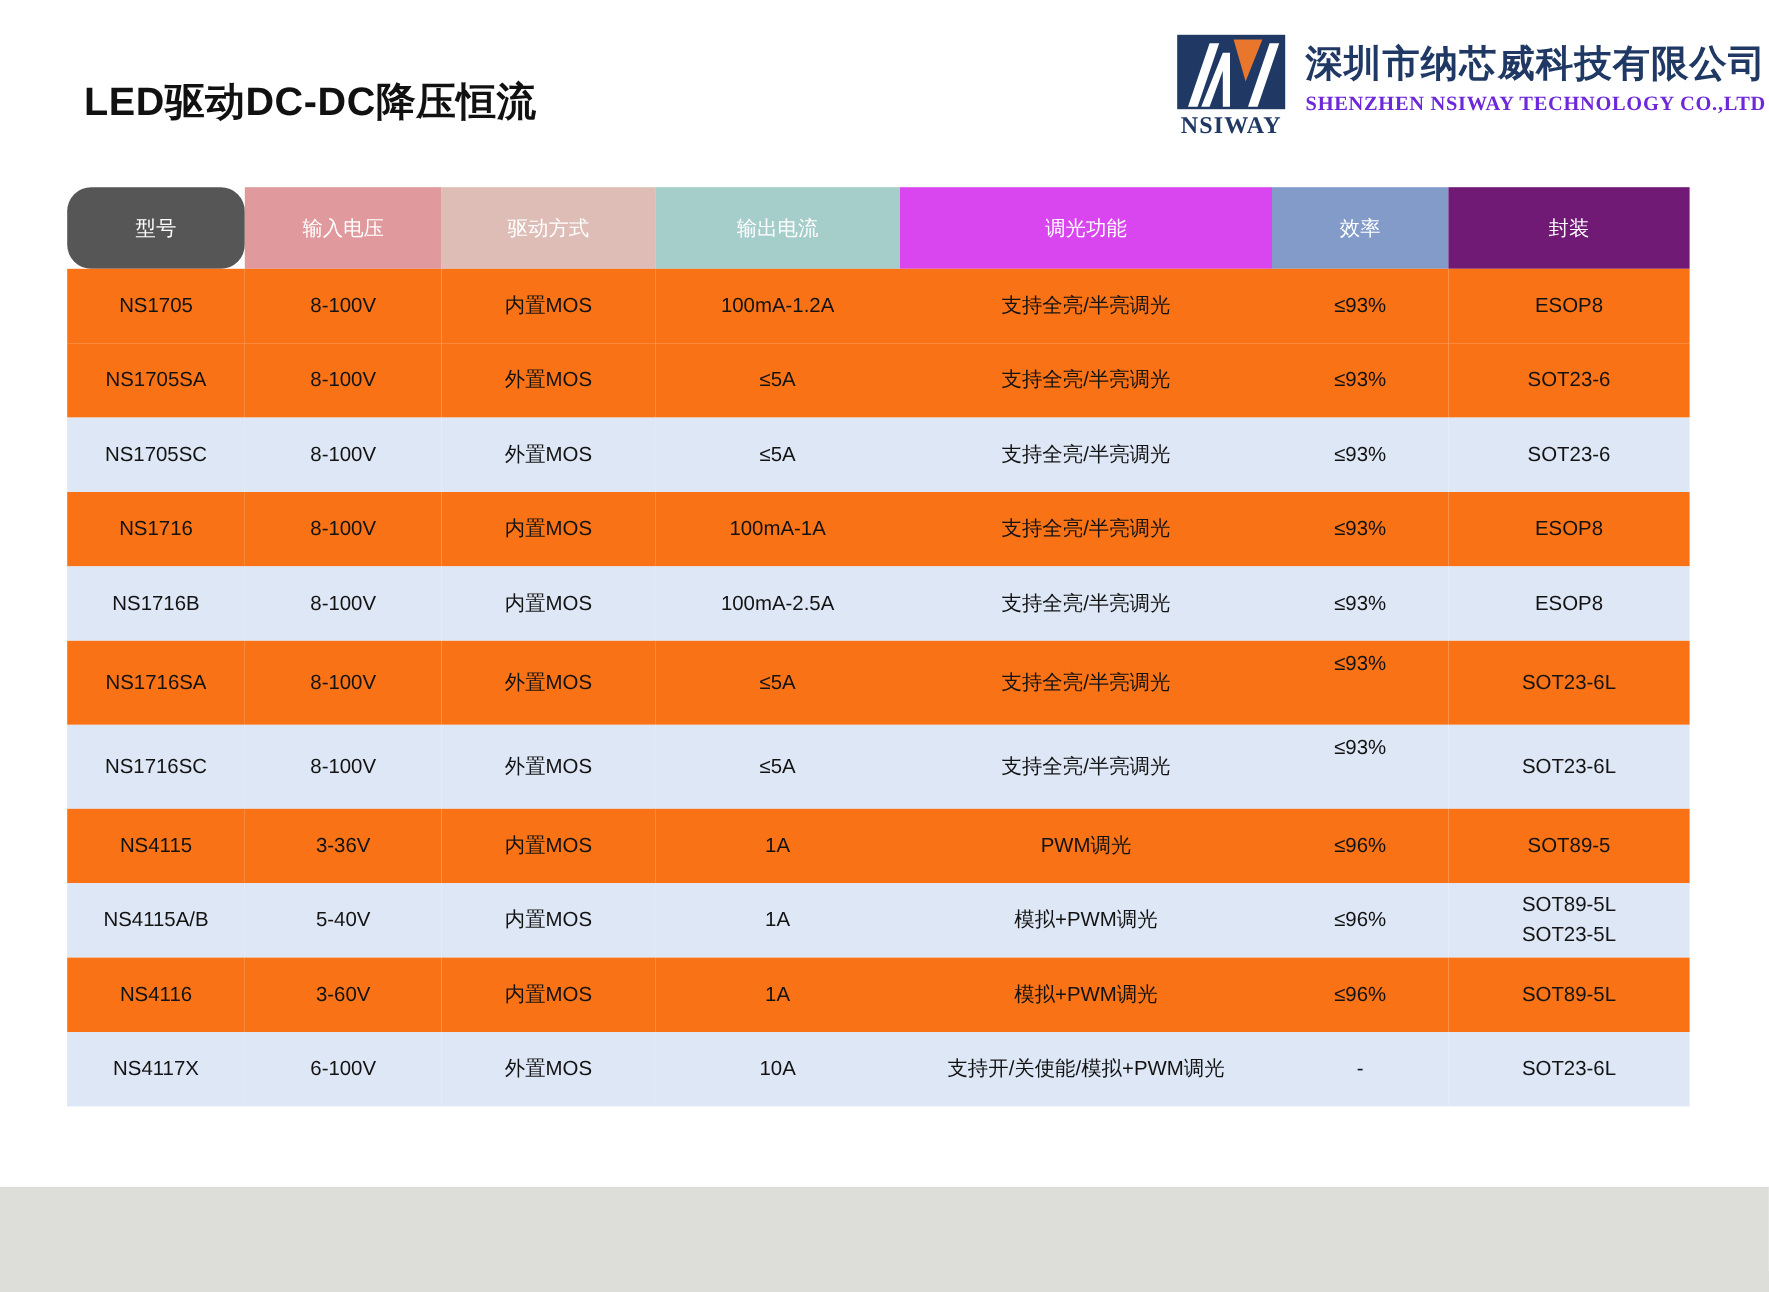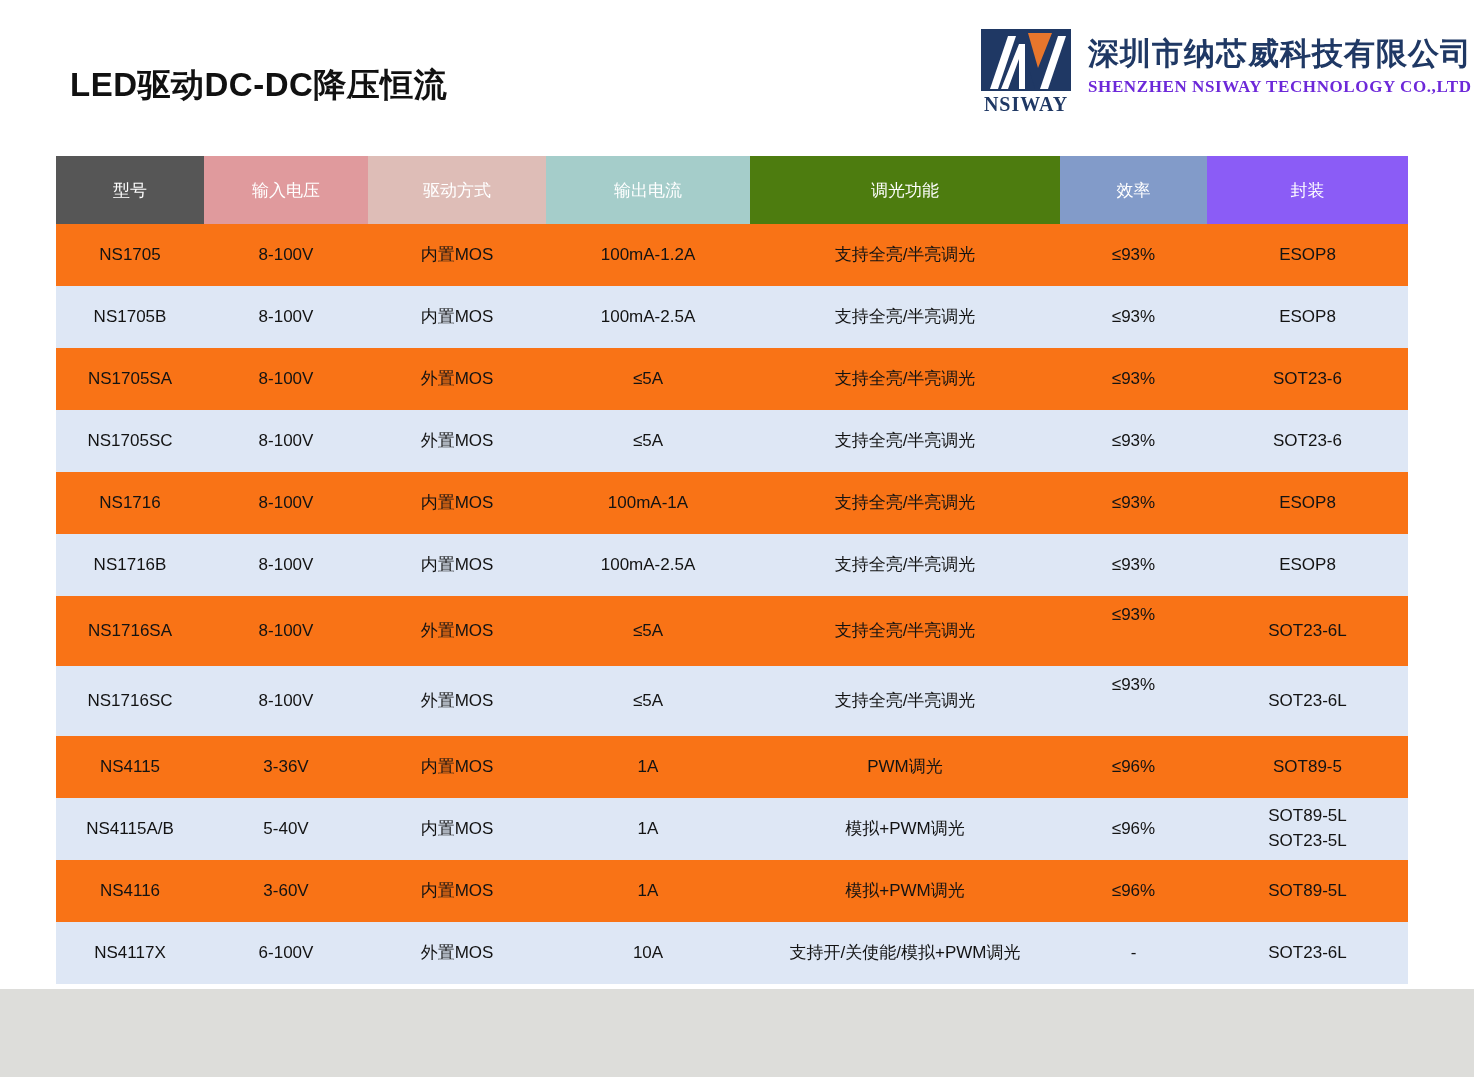--- a/index.html
+++ b/index.html
@@ -108,27 +108,27 @@
   
   col.c0 { width: 148px; }
   col.c1 { width: 164px; }
   col.c2 { width: 178px; }
   col.c3 { width: 204px; }
   col.c4 { width: 310px; }
   col.c5 { width: 147px; }
   col.c6 { width: 201px; }
 
   
-  th.h0 { background: #565656; }
+  th.h0 { background: #565656; border-radius: 20px; }
   th.h1 { background: #E09A9D; text-align: center; }
   th.h2 { background: #DEBDB7; }
   th.h3 { background: #A5CDCA; }
-  th.h4 { background: #4d7c0f; }
+  th.h4 { background: #d946ef; }
   th.h5 { background: #829BC9; }
-  th.h6 { background: #8b5cf6; text-align: center; }
+  th.h6 { background: #701a75; text-align: center; }
 
   
   td.shift-up { vertical-align: top; padding-top: 8px; }
   td.two-line { line-height: 1.45; }
 
   
   .footer-band {
     position: absolute;
     left: 0;
     top: 989px;
@@ -195,29 +195,20 @@
       <tr class="odd">
         <td>NS1705</td>
         <td>8-100V</td>
         <td>内置MOS</td>
         <td>100mA-1.2A</td>
         <td>支持全亮/半亮调光</td>
         <td>≤93%</td>
         <td>ESOP8</td>
       </tr>
 
-      <tr class="even">
-        <td>NS1705B</td>
-        <td>8-100V</td>
-        <td>内置MOS</td>
-        <td>100mA-2.5A</td>
-        <td>支持全亮/半亮调光</td>
-        <td>≤93%</td>
-        <td>ESOP8</td>
-      </tr>
 
       <tr class="odd">
         <td>NS1705SA</td>
         <td>8-100V</td>
         <td>外置MOS</td>
         <td>≤5A</td>
         <td>支持全亮/半亮调光</td>
         <td>≤93%</td>
         <td>SOT23-6</td>
       </tr>

